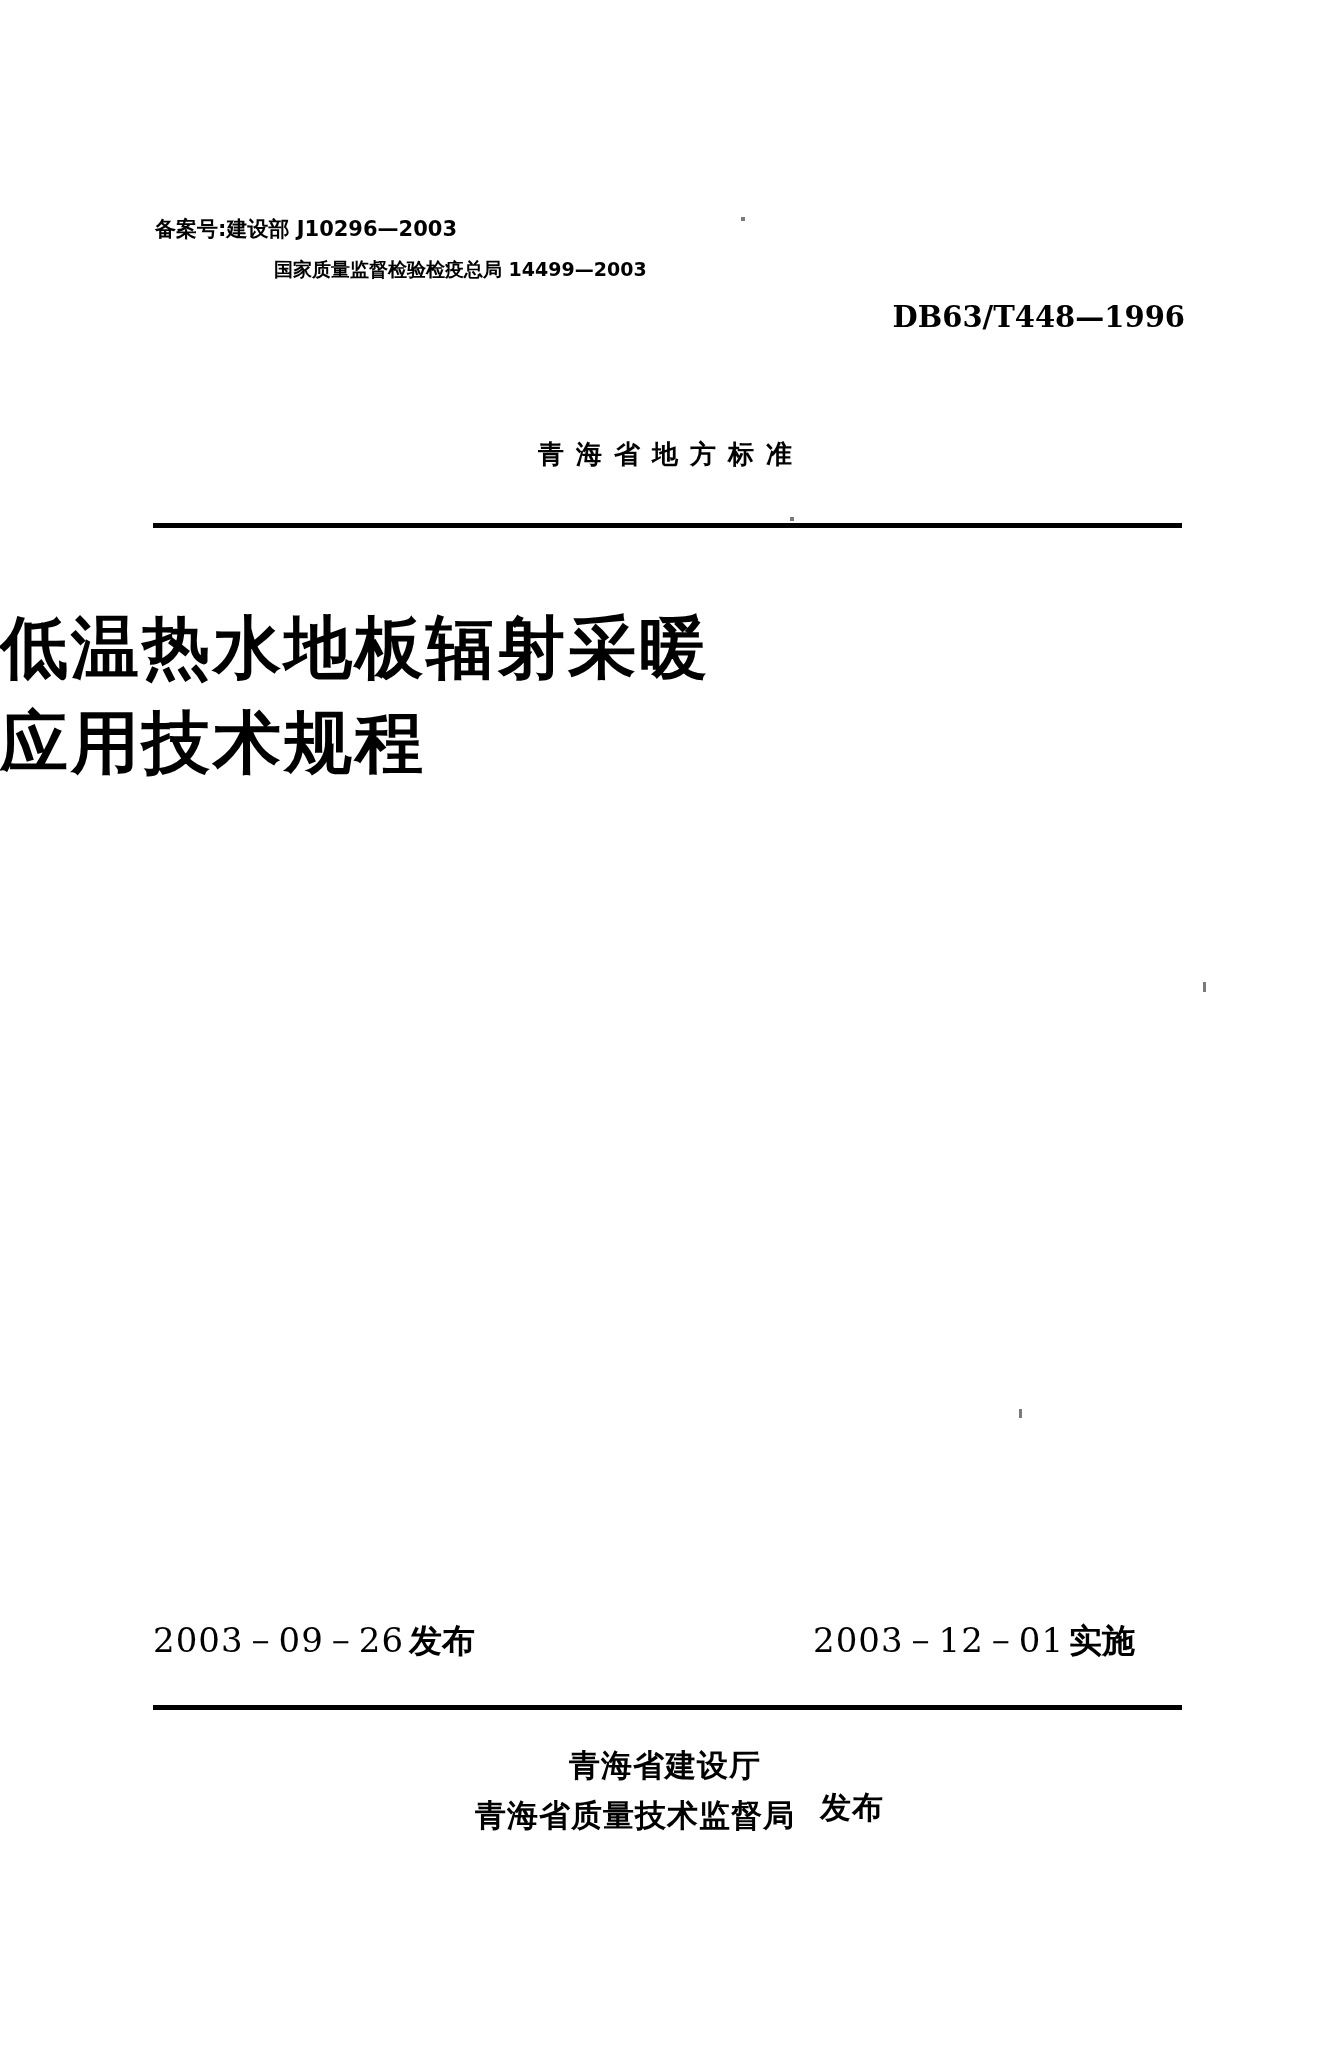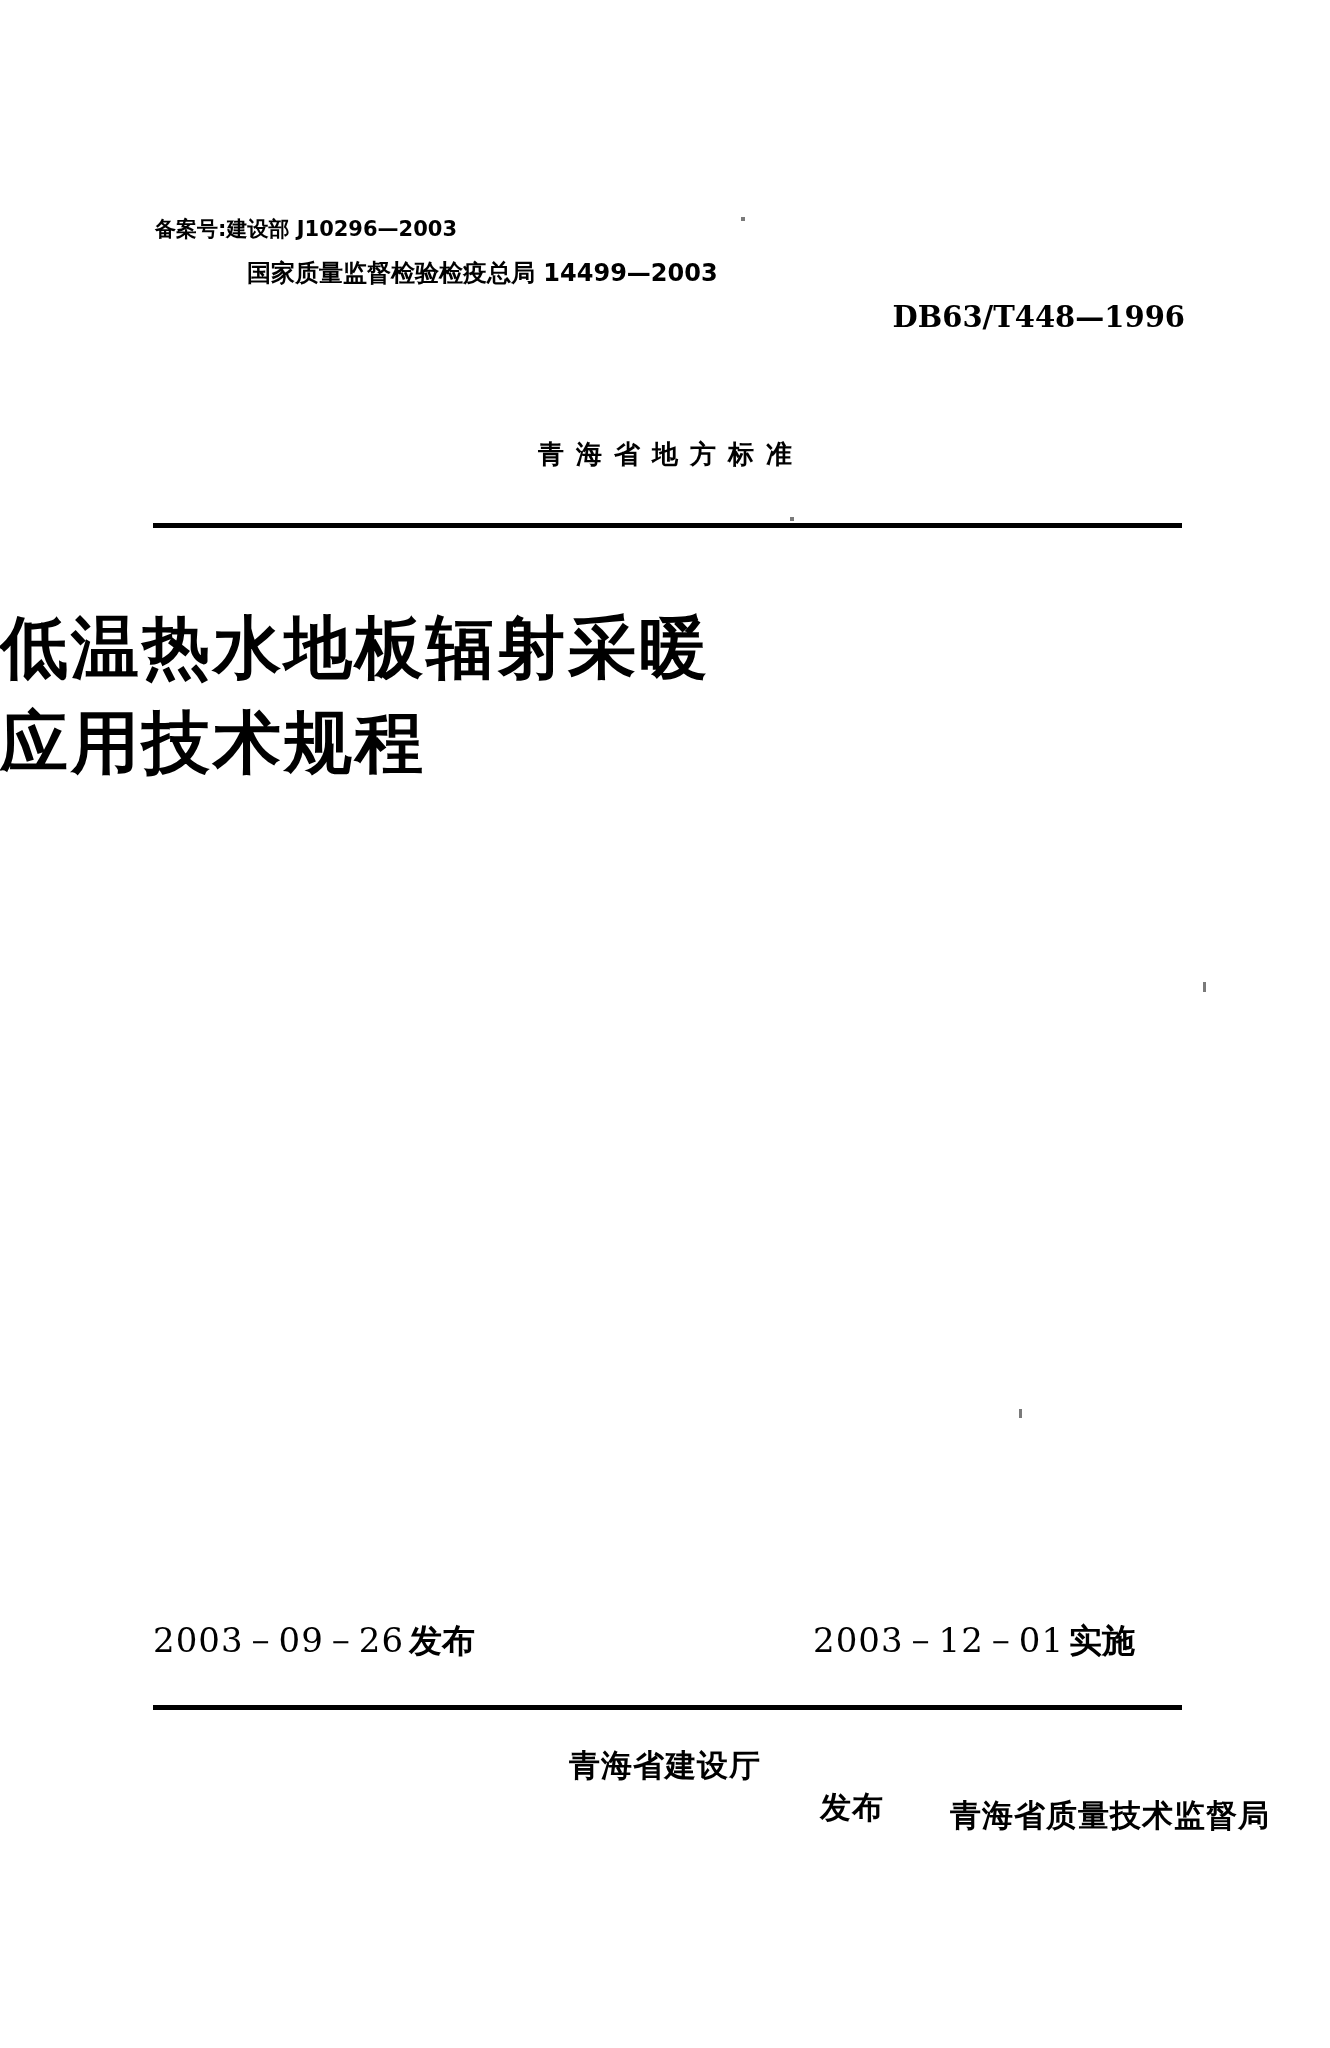--- a/index.html
+++ b/index.html
@@ -34,23 +34,23 @@
   }
   .reg-line-1 {
     font-family: "DejaVu Sans", "Liberation Sans", sans-serif;
     font-size: 21px;
     font-weight: bold;
     letter-spacing: 0px;
     white-space: nowrap;
   }
   .reg-line-2 {
     margin-top: 14px;
-    margin-left: 92px;
-    font-family: "DejaVu Sans", "Liberation Sans", sans-serif;
-    font-size: 24px;
+    margin-left: 119px;
+    font-family: "DejaVu Sans", "Liberation Sans", sans-serif;
+    font-size: 19px;
     font-weight: bold;
     white-space: nowrap;
   }
   .std-code {
     position: absolute;
     right: 0;
     top: 85px;
     font-family: "DejaVu Serif", "Liberation Serif", serif;
     font-size: 29px;
     font-weight: bold;
@@ -153,21 +153,21 @@
     font-family: "DejaVu Sans", "Liberation Sans", sans-serif;
     font-size: 31px;
     font-weight: bold;
     letter-spacing: 1px;
   }
   .issuer-2 {
     position: absolute;
     left: 0;
     right: 0;
     top: 50px;
-    text-align: right;
+    text-align: center;
     font-family: "DejaVu Sans", "Liberation Sans", sans-serif;
     font-size: 31px;
     font-weight: bold;
     letter-spacing: 1px;
     padding-right: 60px;
     box-sizing: border-box;
   }
   .issuer-verb {
     position: absolute;
     left: 820px;

